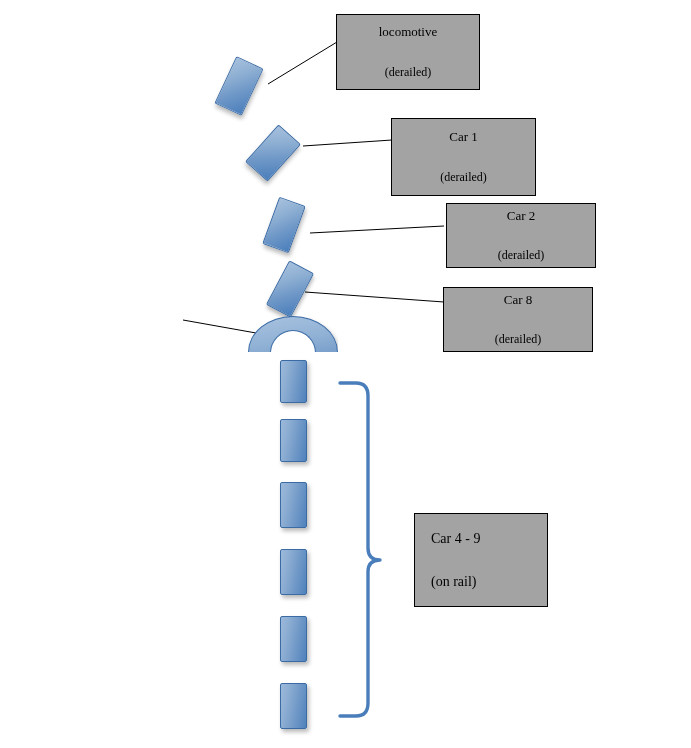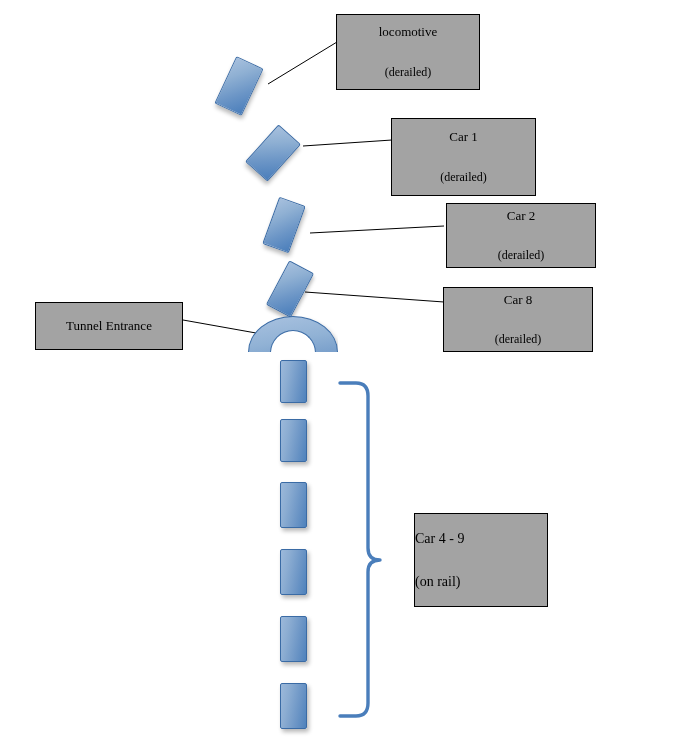--- a/index.html
+++ b/index.html
@@ -25,20 +25,21 @@
     color:#000000;
     font-family:"Liberation Serif", serif;
   }
   .label-box .line1{font-size:13px;line-height:1.1;}
   .label-box .line2{font-size:12px;line-height:1.1;margin-top:26px;}
   .label-box.single{justify-content:center;}
   .label-box.single .line1{font-size:13px;}
   .label-box.left-align{
     align-items:flex-start;
     justify-content:center;
+    padding-left:16px;
     gap:18px;
   }
   .label-box.left-align .line1{font-size:14px;}
   .label-box.left-align .line2{font-size:14px;margin-top:10px;}
 
   
   .car{
     position:absolute;
     box-sizing:border-box;
     border:1px solid #3a6ba5;
@@ -132,22 +133,19 @@
   <div class="label-box" style="left:446px;top:203px;width:150px;height:65px;">
     <span class="line1">Car 2</span>
     <span class="line2">(derailed)</span>
   </div>
 
   <div class="label-box" style="left:443px;top:287px;width:150px;height:65px;">
     <span class="line1">Car 8</span>
     <span class="line2">(derailed)</span>
   </div>
 
-  <div class="label-box single" style="left:35px;top:302px;width:148px;height:48px;">
-    <span class="line1">Tunnel Entrance</span>
-  </div>
 
   <div class="label-box left-align" style="left:414px;top:513px;width:134px;height:94px;">
     <span class="line1">Car 4 - 9</span>
     <span class="line2">(on rail)</span>
   </div>
 
 </div>
 
 </body></html>

